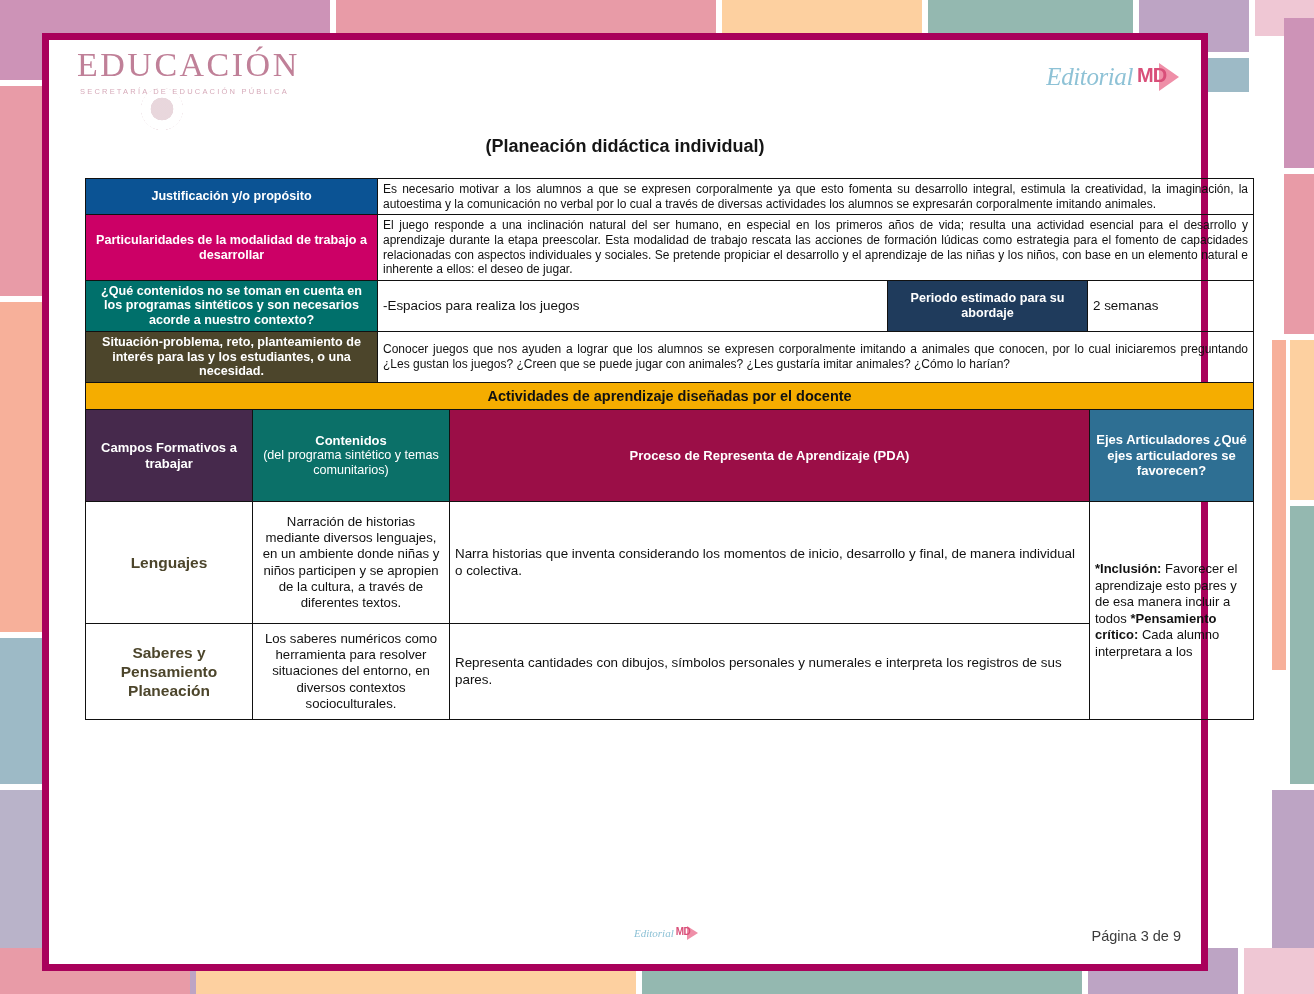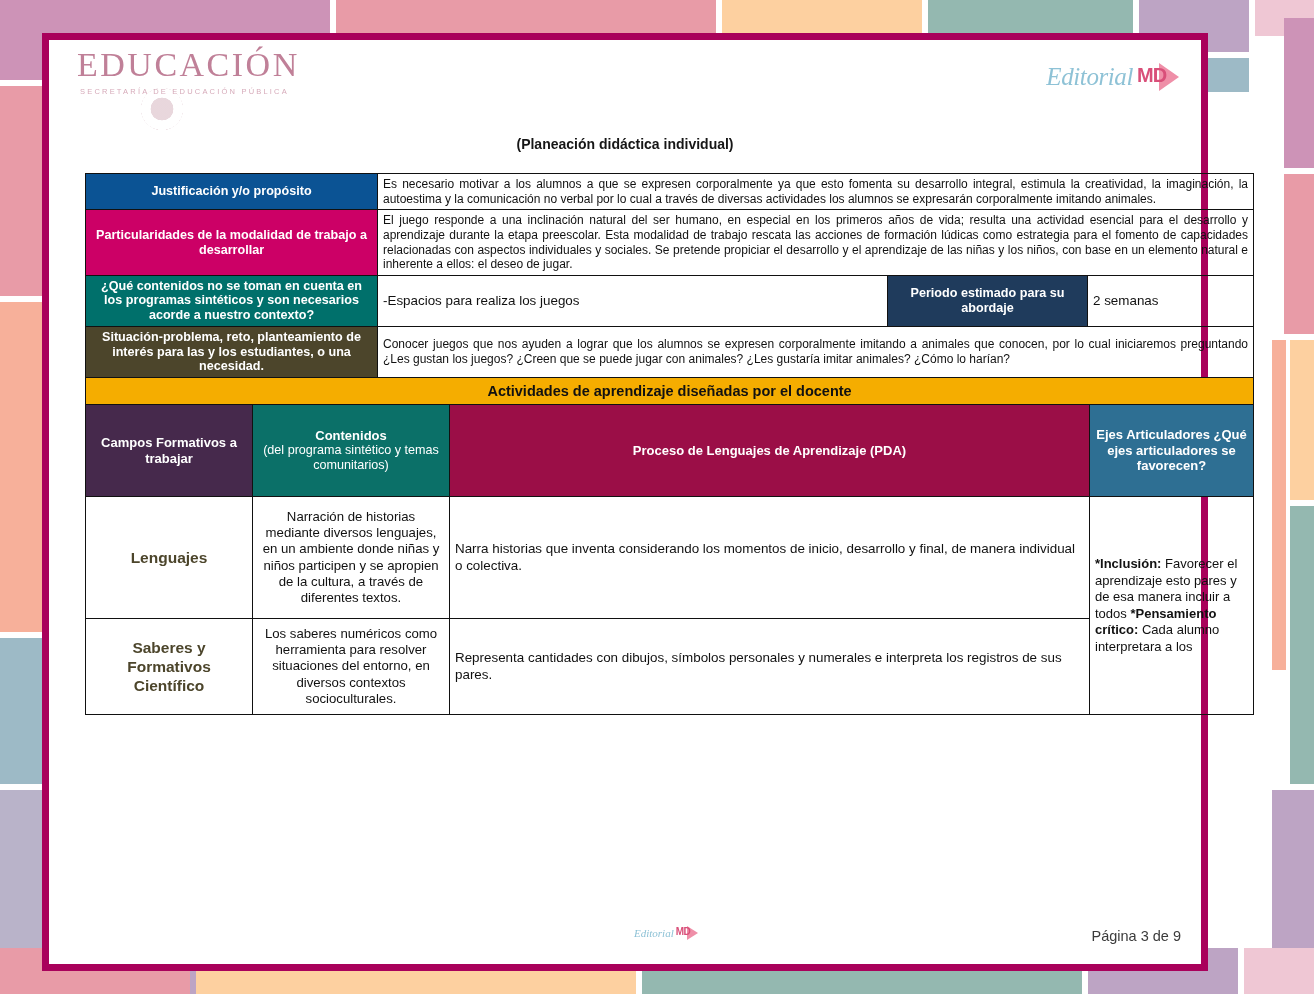--- a/index.html
+++ b/index.html
@@ -96,21 +96,21 @@
     font-family: "Liberation Sans", sans-serif;
   }
 
   
   #doc-titles { text-align: center; margin-top: 4px; }
   #doc-title-1 {
     font-size: 16.5px; font-weight: bold; color: #2a7287;
     letter-spacing: 0.3px;
   }
   #doc-title-2 {
-    font-size: 14px; font-weight: bold; color: #161616;
+    font-size: 18px; font-weight: bold; color: #161616;
     margin-top: 2px;
   }
 
   
   #tbl-wrap { padding: 0 36px; margin-top: 21px; }
   table.plan {
     width: 1168px;
     border-collapse: collapse;
     table-layout: fixed;
   }
@@ -341,38 +341,38 @@
             <tr>
           <td class="band" colspan="4">Actividades de aprendizaje diseñadas por el docente</td>
         </tr>
 
         <tr style="height:92px;">
           <td class="hdr-cell c-purple">Campos Formativos a trabajar</td>
           <td class="hdr-cell c-teal2">
             <div>Contenidos</div>
             <div class="sub">(del programa sintético y temas comunitarios)</div>
           </td>
-          <td class="hdr-cell c-crimson">Proceso de Lenguajes de Aprendizaje (PDA)</td>
+          <td class="hdr-cell c-crimson">Proceso de Representa de Aprendizaje (PDA)</td>
           <td class="hdr-cell c-steel">Ejes Articuladores ¿Qué ejes articuladores se favorecen?</td>
         </tr>
 
         <tr style="height:122px;">
           <td class="campo-name">Lenguajes</td>
           <td class="cont-cell">Narración de historias mediante diversos lenguajes, en un ambiente donde niñas y niños participen y se apropien de la cultura, a través de diferentes textos.</td>
           <td class="pda-cell">Narra historias que inventa considerando los momentos de inicio, desarrollo y final, de manera individual o colectiva.</td>
           <td class="ejes-cell" rowspan="2">
             <b>*Inclusión:</b>
             <span>Favorecer el aprendizaje esto pares y de esa manera incluir a todos</span>
             <b>*Pensamiento crítico:</b>
             <span>Cada alumno interpretara a los</span>
           </td>
         </tr>
 
         <tr style="height:96px;">
-          <td class="campo-name">Saberes y Formativos Científico</td>
+          <td class="campo-name">Saberes y Pensamiento Planeación</td>
           <td class="cont-cell">Los saberes numéricos como herramienta para resolver situaciones del entorno, en diversos contextos socioculturales.</td>
           <td class="pda-cell">Representa cantidades con dibujos, símbolos personales y numerales e interpreta los registros de sus pares.</td>
         </tr>
       </tbody>
         </table>
     </div>
 
     <div id="footer">
       <div id="foot-logo">
         <span class="t">Editorial</span>

